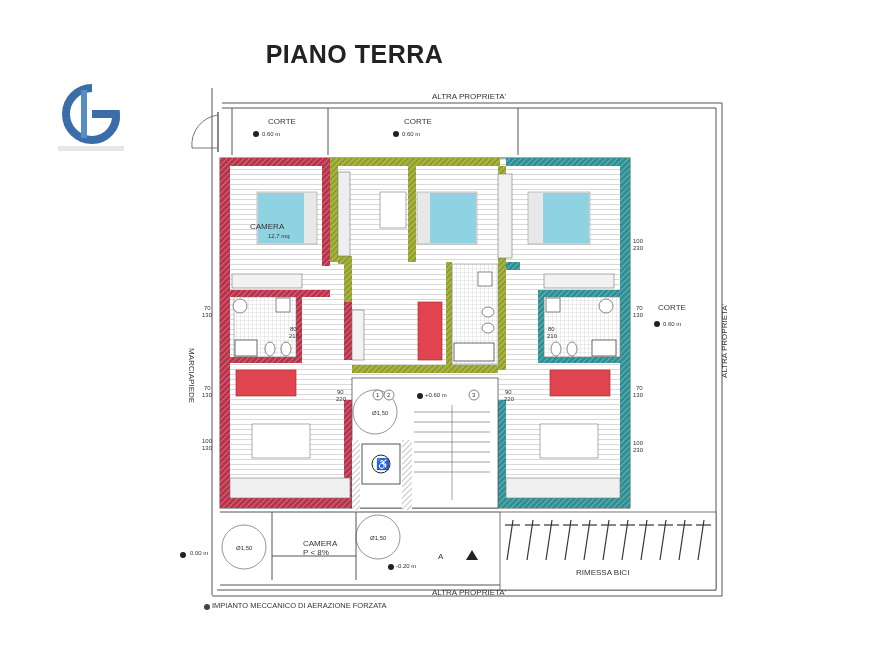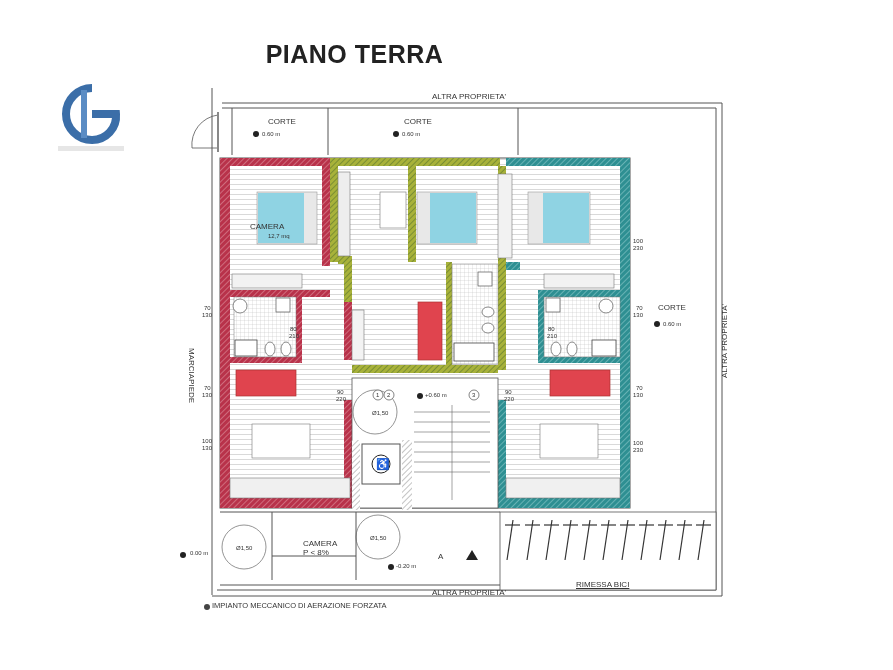--- a/index.html
+++ b/index.html
@@ -223,21 +223,21 @@
 <div class="abs lbl-sm" style="left:402px;top:131px;">0.60 m</div>
 <div class="abs lbl-sm" style="left:663px;top:321px;">0.60 m</div>
 <div class="abs lbl-sm" style="left:425px;top:392px;">+0.60 m</div>
 <div class="abs lbl-sm" style="left:190px;top:550px;">0.00 m</div>
 <div class="abs lbl-sm" style="left:396px;top:563px;">-0.20 m</div>
 
 <div class="abs lbl" style="left:250px;top:222px;">CAMERA</div>
 <div class="abs lbl-sm" style="left:268px;top:233px;">12,7 mq</div>
 <div class="abs lbl" style="left:303px;top:539px;">CAMERA</div>
 <div class="abs lbl" style="left:303px;top:548px;">P &lt; 8%</div>
-<div class="abs lbl" style="left:576px;top:580px;text-decoration:underline;">RIMESSA BICI</div>
+<div class="abs lbl" style="left:576px;top:568px;">RIMESSA BICI</div>
 <div class="abs lbl" style="left:438px;top:552px;">A</div>
 
 <div class="abs lbl-sm" style="left:376px;top:392px;">1</div>
 <div class="abs lbl-sm" style="left:387px;top:392px;">2</div>
 <div class="abs lbl-sm" style="left:472px;top:392px;">3</div>
 
 <div class="abs lbl-sm" style="left:204px;top:305px;">70</div>
 <div class="abs lbl-sm" style="left:202px;top:312px;">130</div>
 <div class="abs lbl-sm" style="left:204px;top:385px;">70</div>
 <div class="abs lbl-sm" style="left:202px;top:392px;">130</div>

